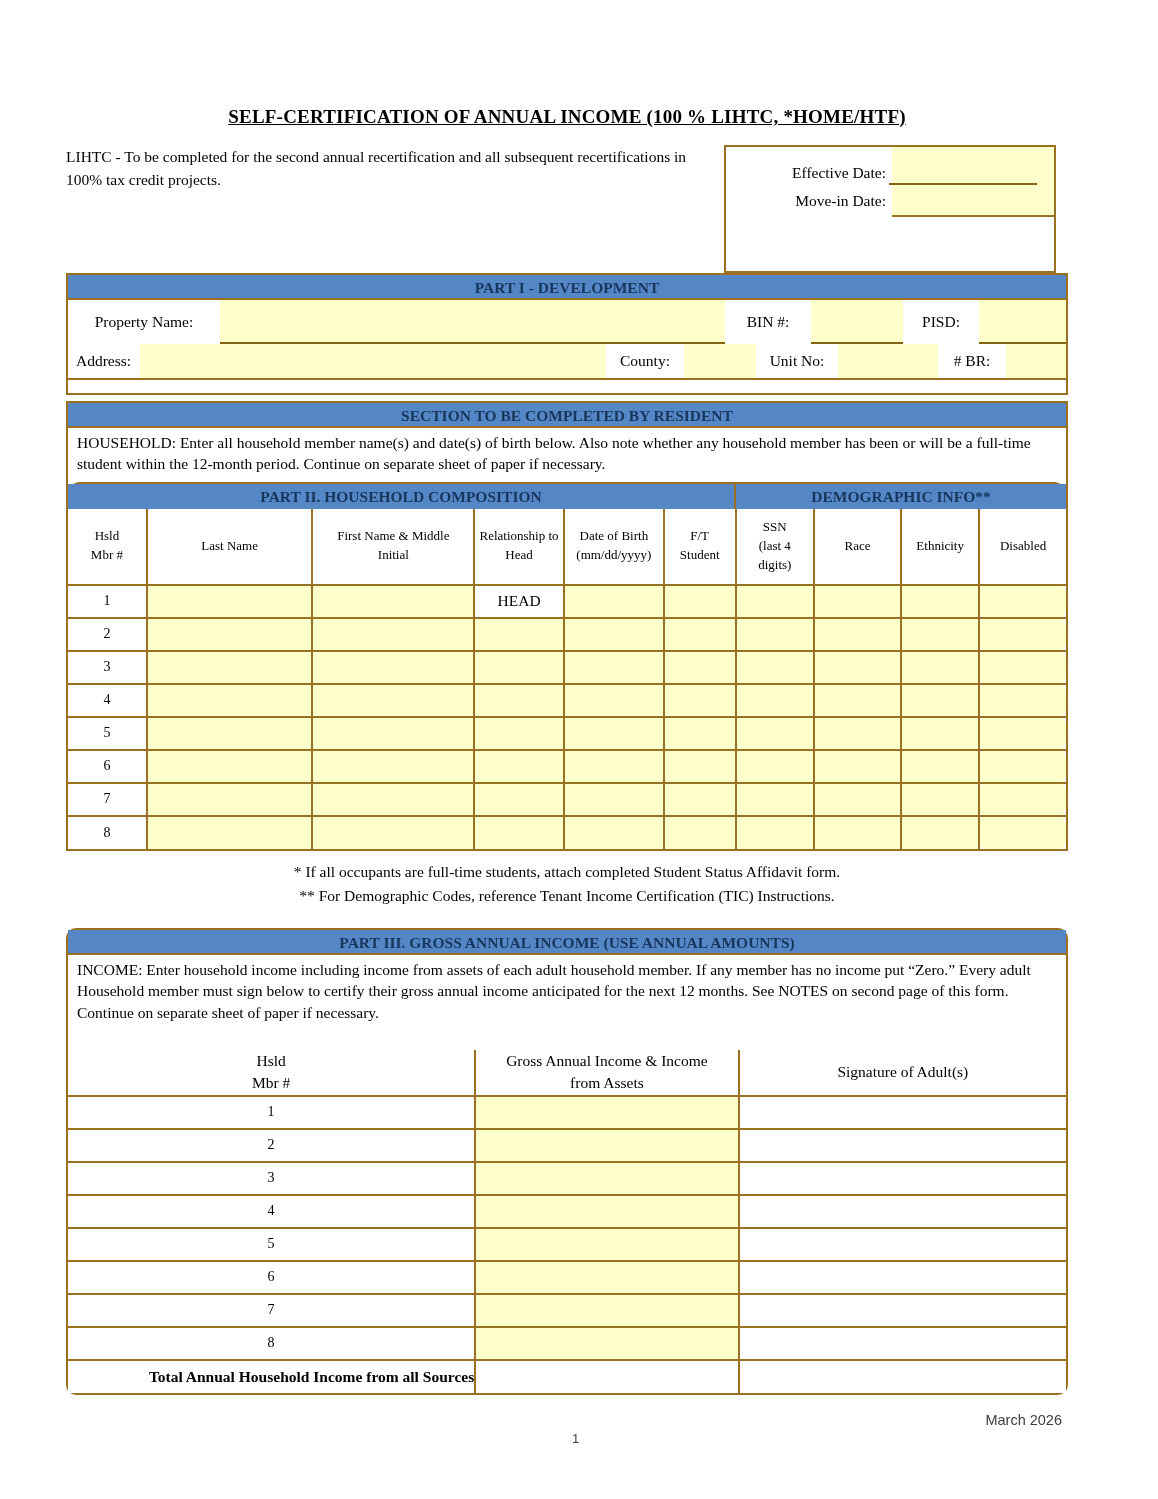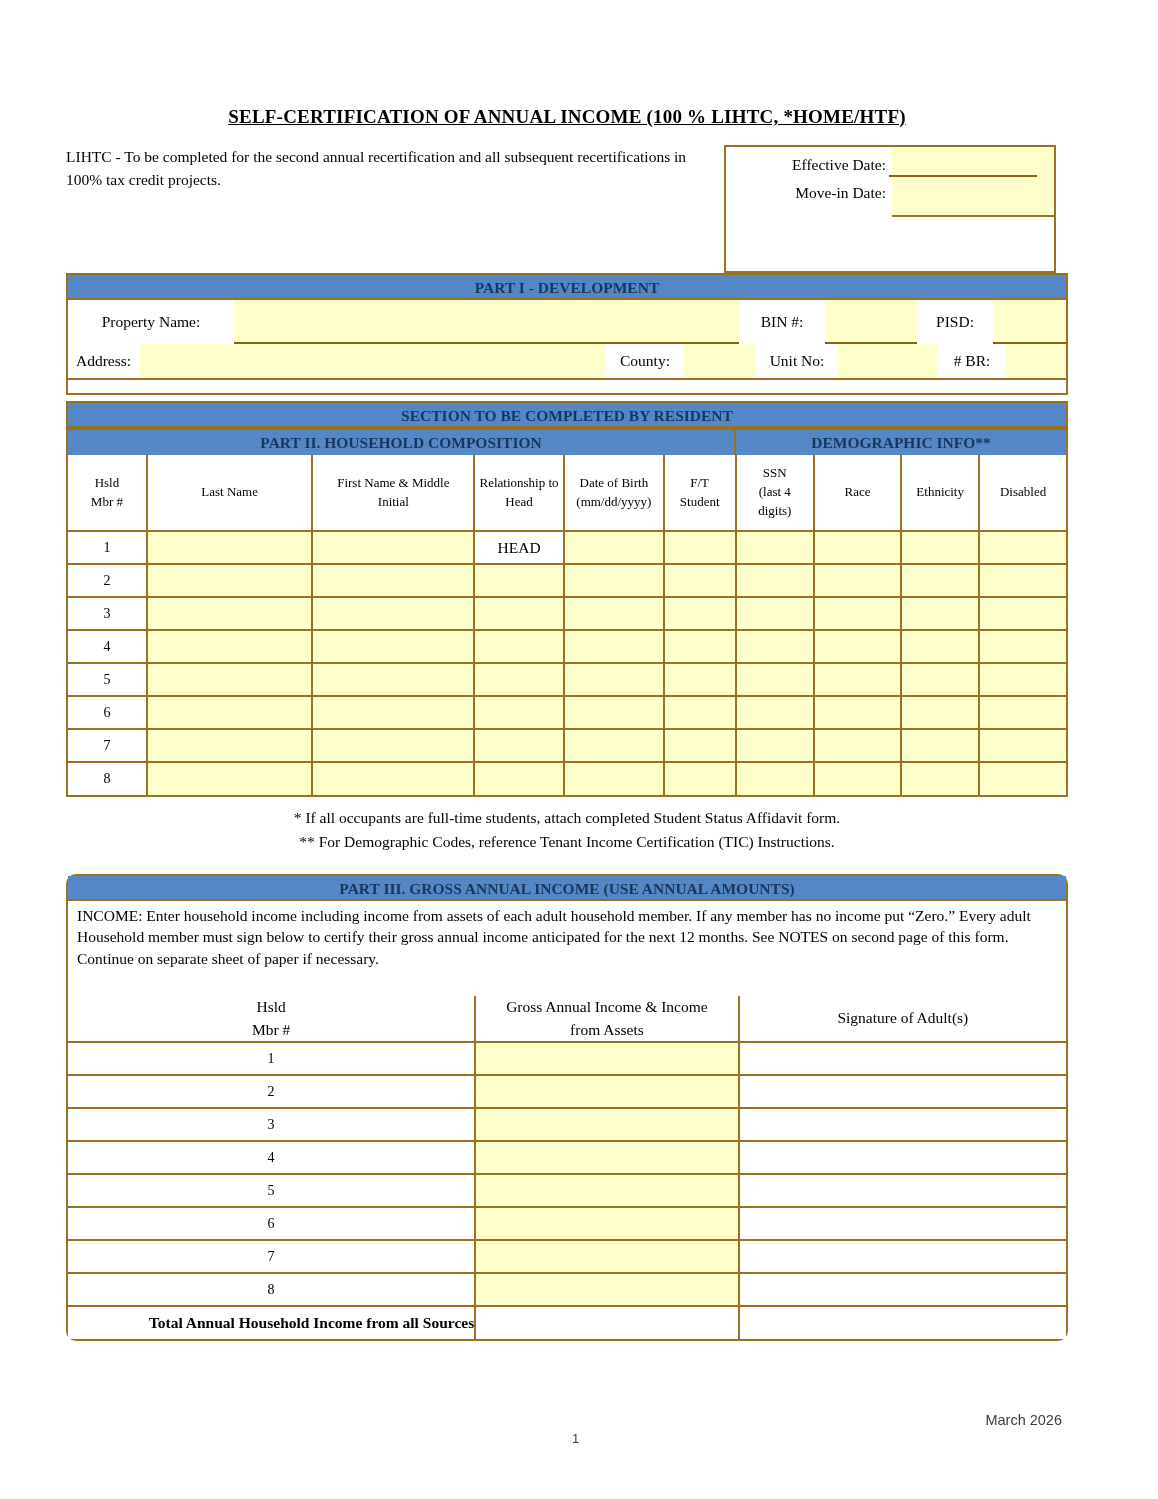--- a/index.html
+++ b/index.html
@@ -18,21 +18,21 @@
     text-decoration:underline;letter-spacing:.2px;}
 
   
   .intro{display:flex;margin-top:17px;align-items:flex-start;}
   .intro-text{width:658px;padding-right:16px;font-size:15.5px;line-height:1.5;}
   .intro-text p + p{margin-top:10px;}
   .date-box{width:332px;height:128px;border:2px solid var(--brn);position:relative;background:#fff;}
   .date-yellow{position:absolute;top:0;right:0;width:162px;height:70px;background:var(--yel);
     border-bottom:2px solid var(--brn);}
   .date-row{position:relative;display:flex;align-items:center;height:28px;z-index:1;}
-  .date-row.first{margin-top:4px;}
+  .date-row.first{margin-top:12px;}
   .date-label{width:160px;text-align:right;font-size:15.5px;}
   .date-field{width:148px;height:24px;margin-left:3px;}
   .date-field.ul{border-bottom:2px solid var(--ul);}
 
   
   .sect{border:2px solid var(--brn);background:#fff;}
   .bar{background:var(--blu);color:var(--navy);font-weight:bold;text-align:center;
     font-size:15.5px;height:25px;line-height:25px;border-bottom:2px solid var(--brn);}
 
   
@@ -41,21 +41,21 @@
   .p1row2{display:flex;height:34px;}
   .p1row3{height:15px;border-top:2px solid var(--brn);background:#fff;}
   .wlbl{display:flex;align-items:center;justify-content:center;background:#fff;
     font-size:15.5px;white-space:nowrap;}
   .yfld{background:var(--yel);}
   .yfld.ul{border-bottom:2px solid var(--ul);}
 
   
   .res{margin-top:6px;}
   .note{padding:4px 9px 7px;font-size:15.5px;line-height:1.38;}
-  .p2bars{display:flex;border-top:2px solid var(--brn);}
+  .p2bars{display:flex;border-top:2px solid var(--brn);border-radius:12px;}
   .p2bar{background:var(--blu);color:var(--navy);font-weight:bold;text-align:center;
     font-size:15.5px;height:25px;line-height:25px;}
   .p2bar.left{width:668px;border-right:2px solid var(--brn);}
   .p2bar.right{flex:1;}
 
   table{width:100%;border-collapse:collapse;table-layout:fixed;}
   th,td{border:2px solid var(--brn);overflow:hidden;}
   th{background:#fff;font-weight:normal;font-size:13px;text-align:center;
     vertical-align:middle;white-space:pre-line;height:76px;line-height:1.45;}
   td{height:33px;vertical-align:middle;}
@@ -105,21 +105,21 @@
         <div class="date-row">
           <span class="date-label">Move-in Date:</span>
           <span class="date-field"></span>
         </div>
       </div>
     </div>
 
     <div class="sect p1">
       <div class="bar">PART I - DEVELOPMENT</div>
       <div class="p1row1">
-        <span class="wlbl" style="width:166px;text-align:right;">Property Name:</span>
+        <span class="wlbl" style="width:152px;text-align:right;">Property Name:</span>
         <span class="yfld ul" style="width:505px;"></span>
         <span class="wlbl" style="width:86px;">BIN #:</span>
         <span class="yfld ul" style="width:92px;"></span>
         <span class="wlbl" style="width:76px;">PISD:</span>
         <span class="yfld ul" style="flex:1;"></span>
       </div>
       <div class="p1row2">
         <span class="wlbl" style="width:72px;justify-content:flex-start;padding-left:8px;">Address:</span>
         <span class="yfld" style="width:466px;"></span>
         <span class="wlbl" style="width:78px;">County:</span>
@@ -127,20 +127,21 @@
         <span class="wlbl" style="width:82px;">Unit No:</span>
         <span class="yfld" style="width:100px;"></span>
         <span class="wlbl" style="width:68px;"># BR:</span>
         <span class="yfld" style="flex:1;"></span>
       </div>
       <div class="p1row3"></div>
     </div>
 
     <div class="sect res">
       <div class="bar">SECTION TO BE COMPLETED BY RESIDENT</div>
+      <div class="note">HOUSEHOLD: Enter all household member name(s) and date(s) of birth below. Also note whether any household member has been or will be a full-time student within the 12-month period. Continue on separate sheet of paper if necessary.</div>
       <div class="p2bars">
         <div class="p2bar left">PART II. HOUSEHOLD COMPOSITION</div>
         <div class="p2bar right">DEMOGRAPHIC INFO**</div>
       </div>
       <table class="p2">
         <colgroup>
           <col style="width:7.9%">
             <col style="width:16.6%">
             <col style="width:16.2%">
           <col style="width:9%">

